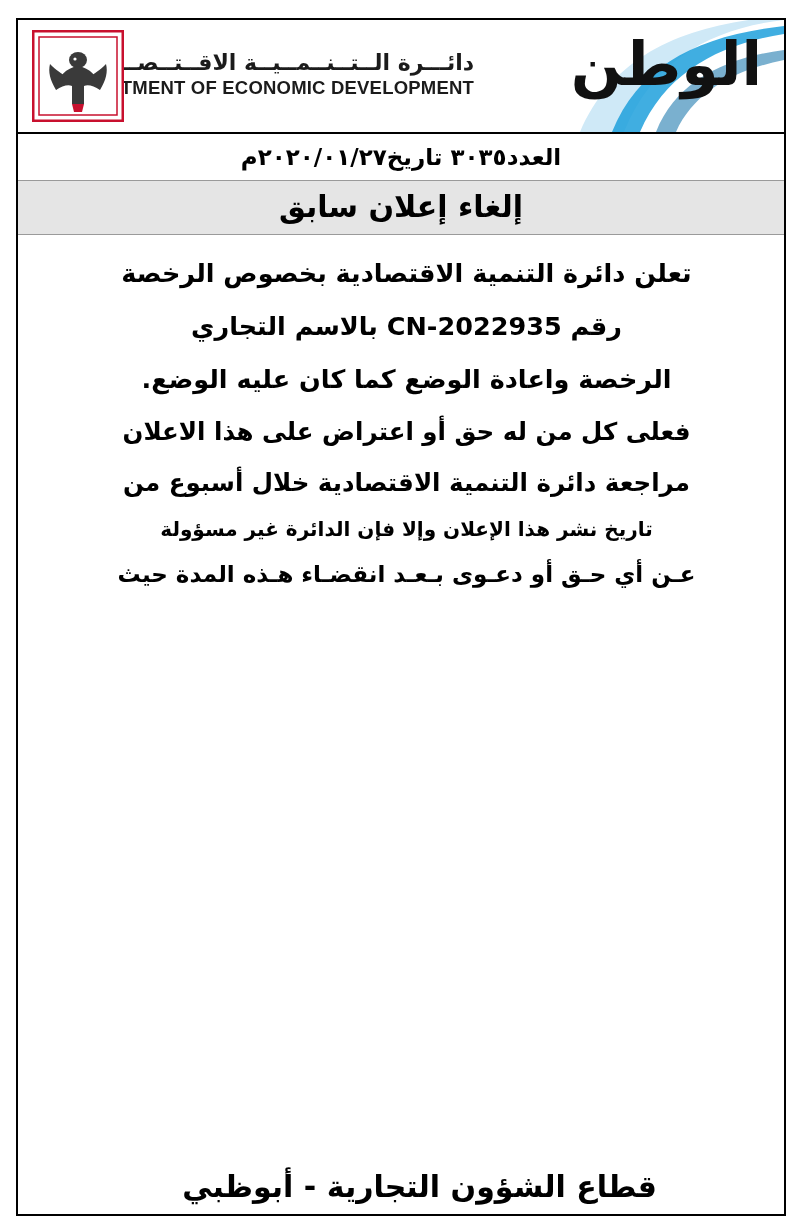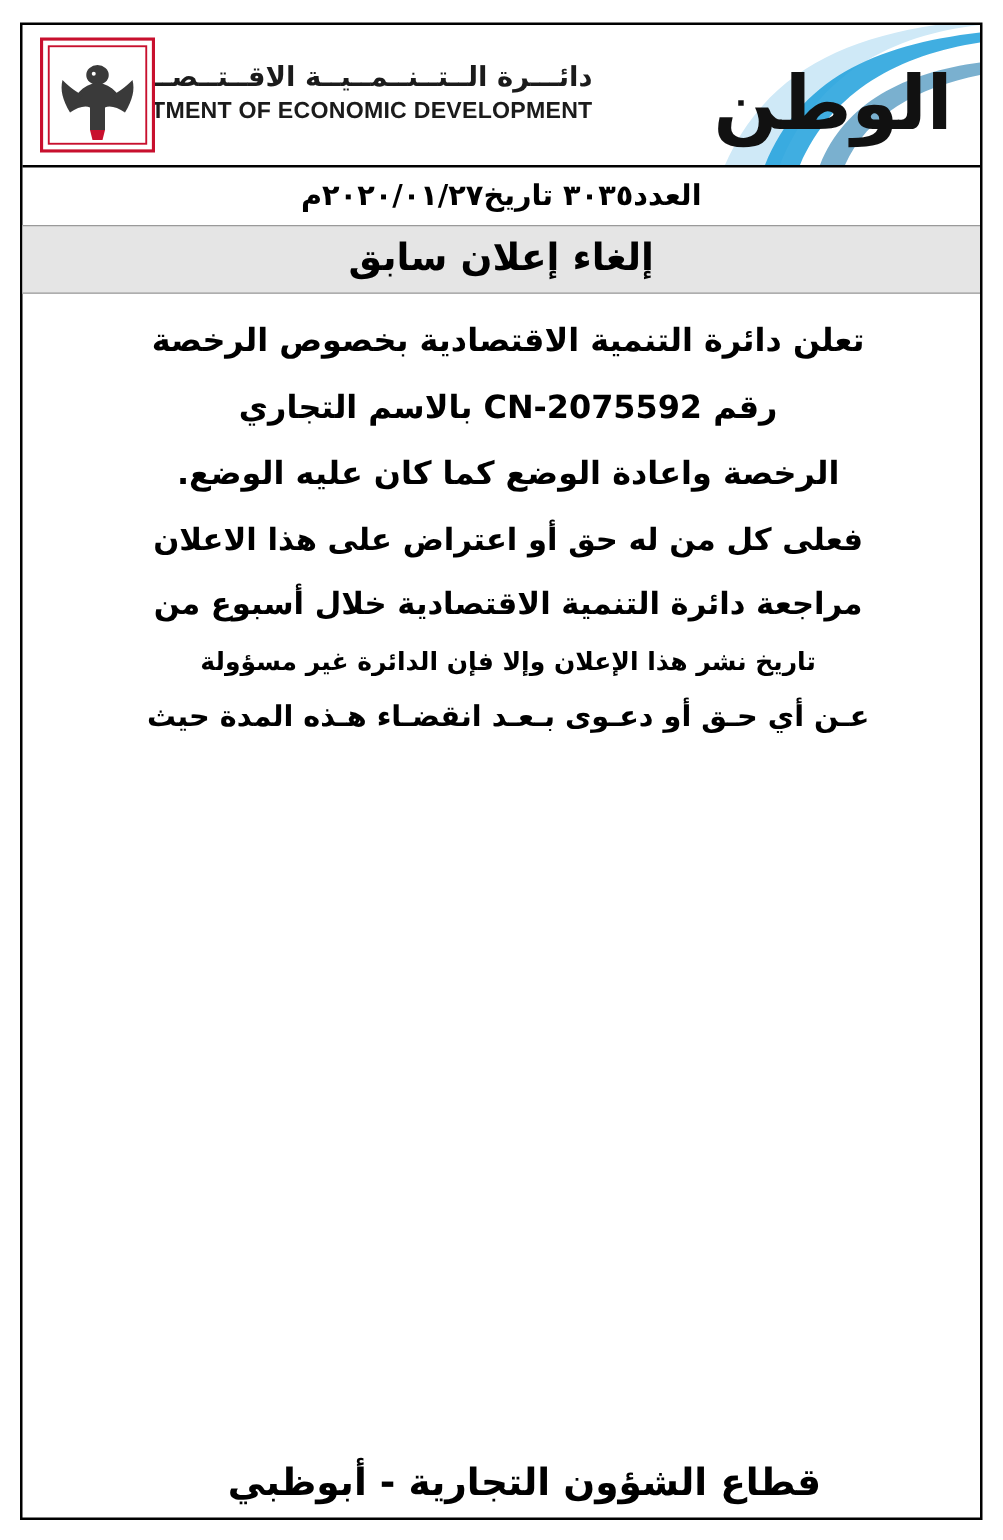--- a/index.html
+++ b/index.html
@@ -49,21 +49,20 @@
     position: absolute;
     top: 14px;
     right: 22px;
     font-family: "DejaVu Sans", sans-serif;
     font-size: 60px;
     font-weight: bold;
     color: #111111;
     letter-spacing: -1px;
     line-height: 1;
     direction: rtl;
-    margin-top: 19px;
   }
   .dept {
     position: absolute;
     top: 30px;
     right: 310px;
     text-align: right;
     direction: rtl;
   }
   .dept-ar {
     font-family: "DejaVu Sans", sans-serif;
@@ -194,21 +193,21 @@
         </svg>
       </div>
     </div>
 
     <div class="issue-line">العدد٣٠٣٥ تاريخ٢٠٢٠/٠١/٢٧م</div>
 
     <div class="title-band">إلغاء إعلان سابق</div>
 
     <div class="body">
       <p class="para p1">تعلن دائرة التنمية الاقتصادية بخصوص الرخصة</p>
-      <p class="para p1">رقم CN-2075592 بالاسم التجاري</p>
+      <p class="para p1">رقم CN-2022935 بالاسم التجاري</p>
       <p class="para p2">الرخصة واعادة الوضع كما كان عليه الوضع.</p>
       <p class="para p3">فعلى كل من له حق أو اعتراض على هذا الاعلان</p>
       <p class="para p3">مراجعة دائرة التنمية الاقتصادية خلال أسبوع من</p>
       <p class="para p4">تاريخ نشر هذا الإعلان وإلا فإن الدائرة غير مسؤولة</p>
       <p class="para p5">عـن أي حـق أو دعـوى بـعـد انقضـاء هـذه المدة حيث</p>
     </div>
 
     <div class="signature">قطاع الشؤون التجارية - أبوظبي</div>
 
   </div>

